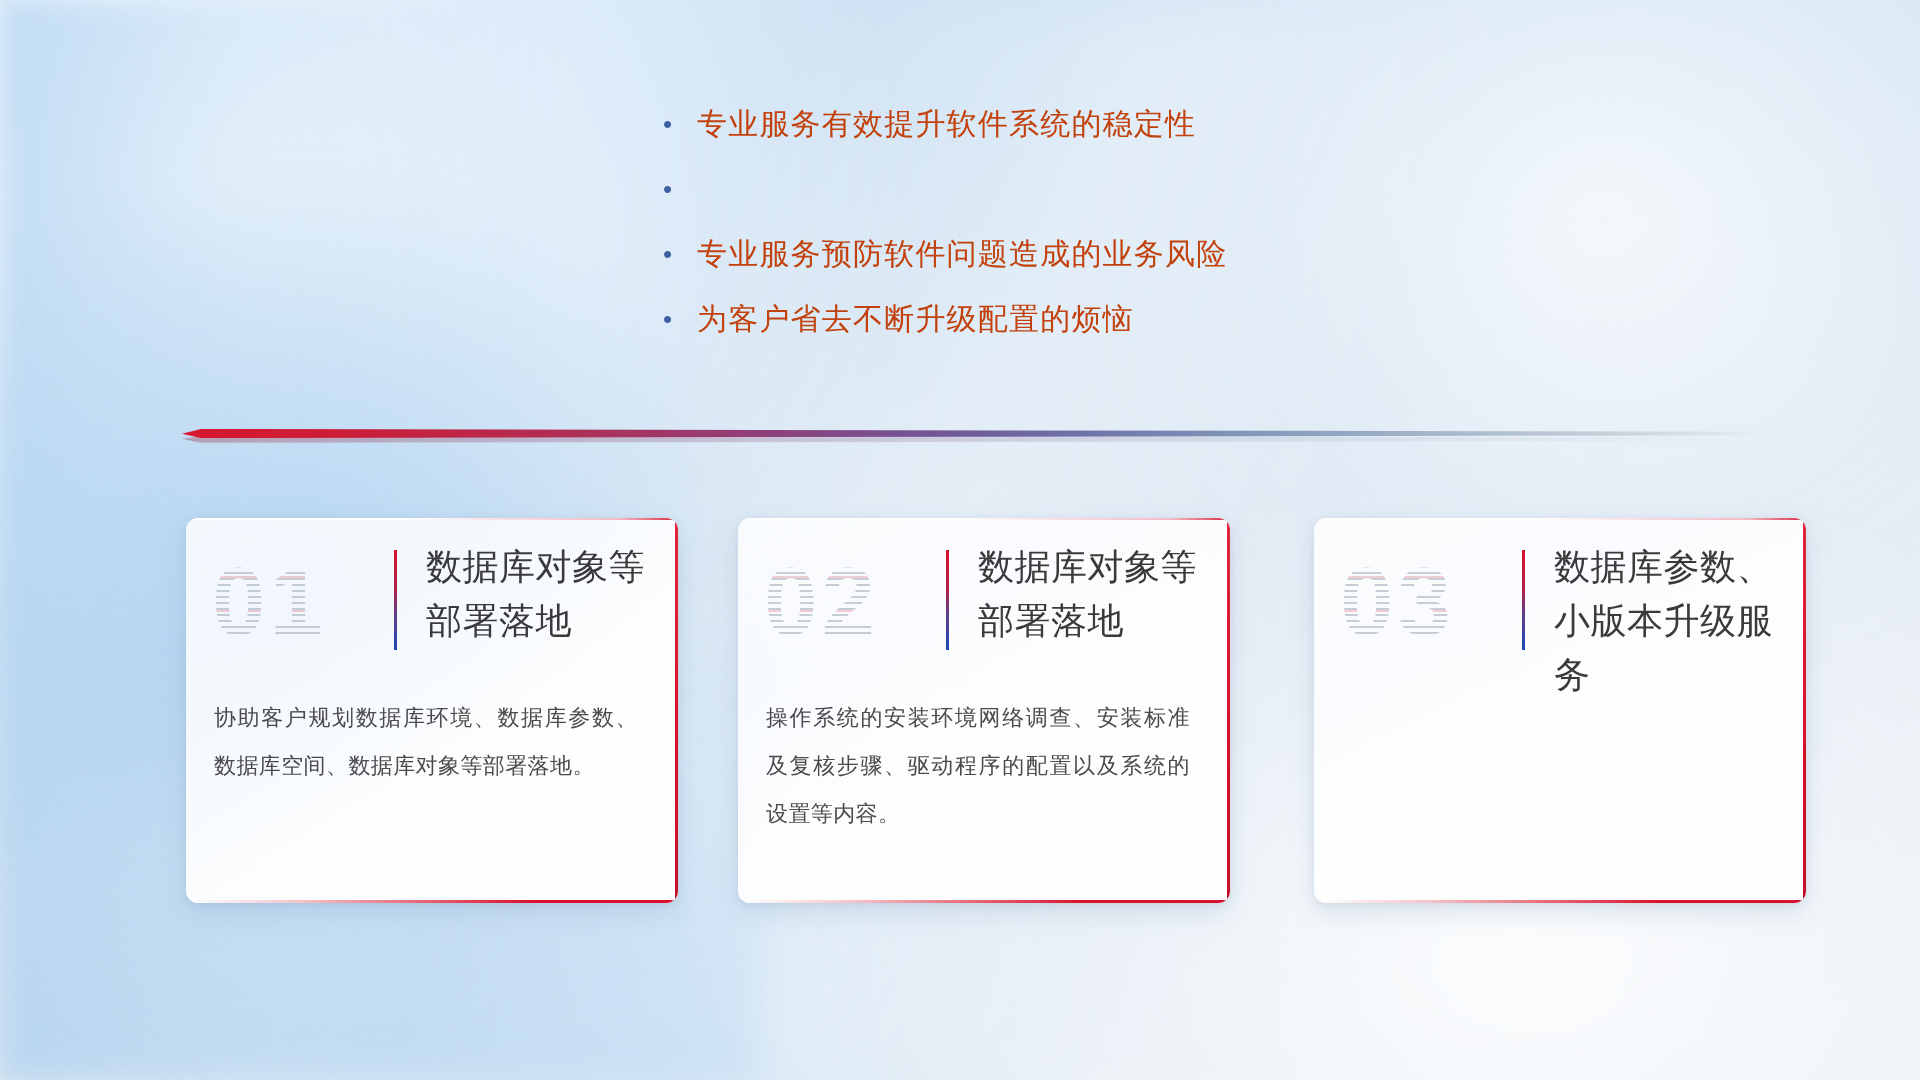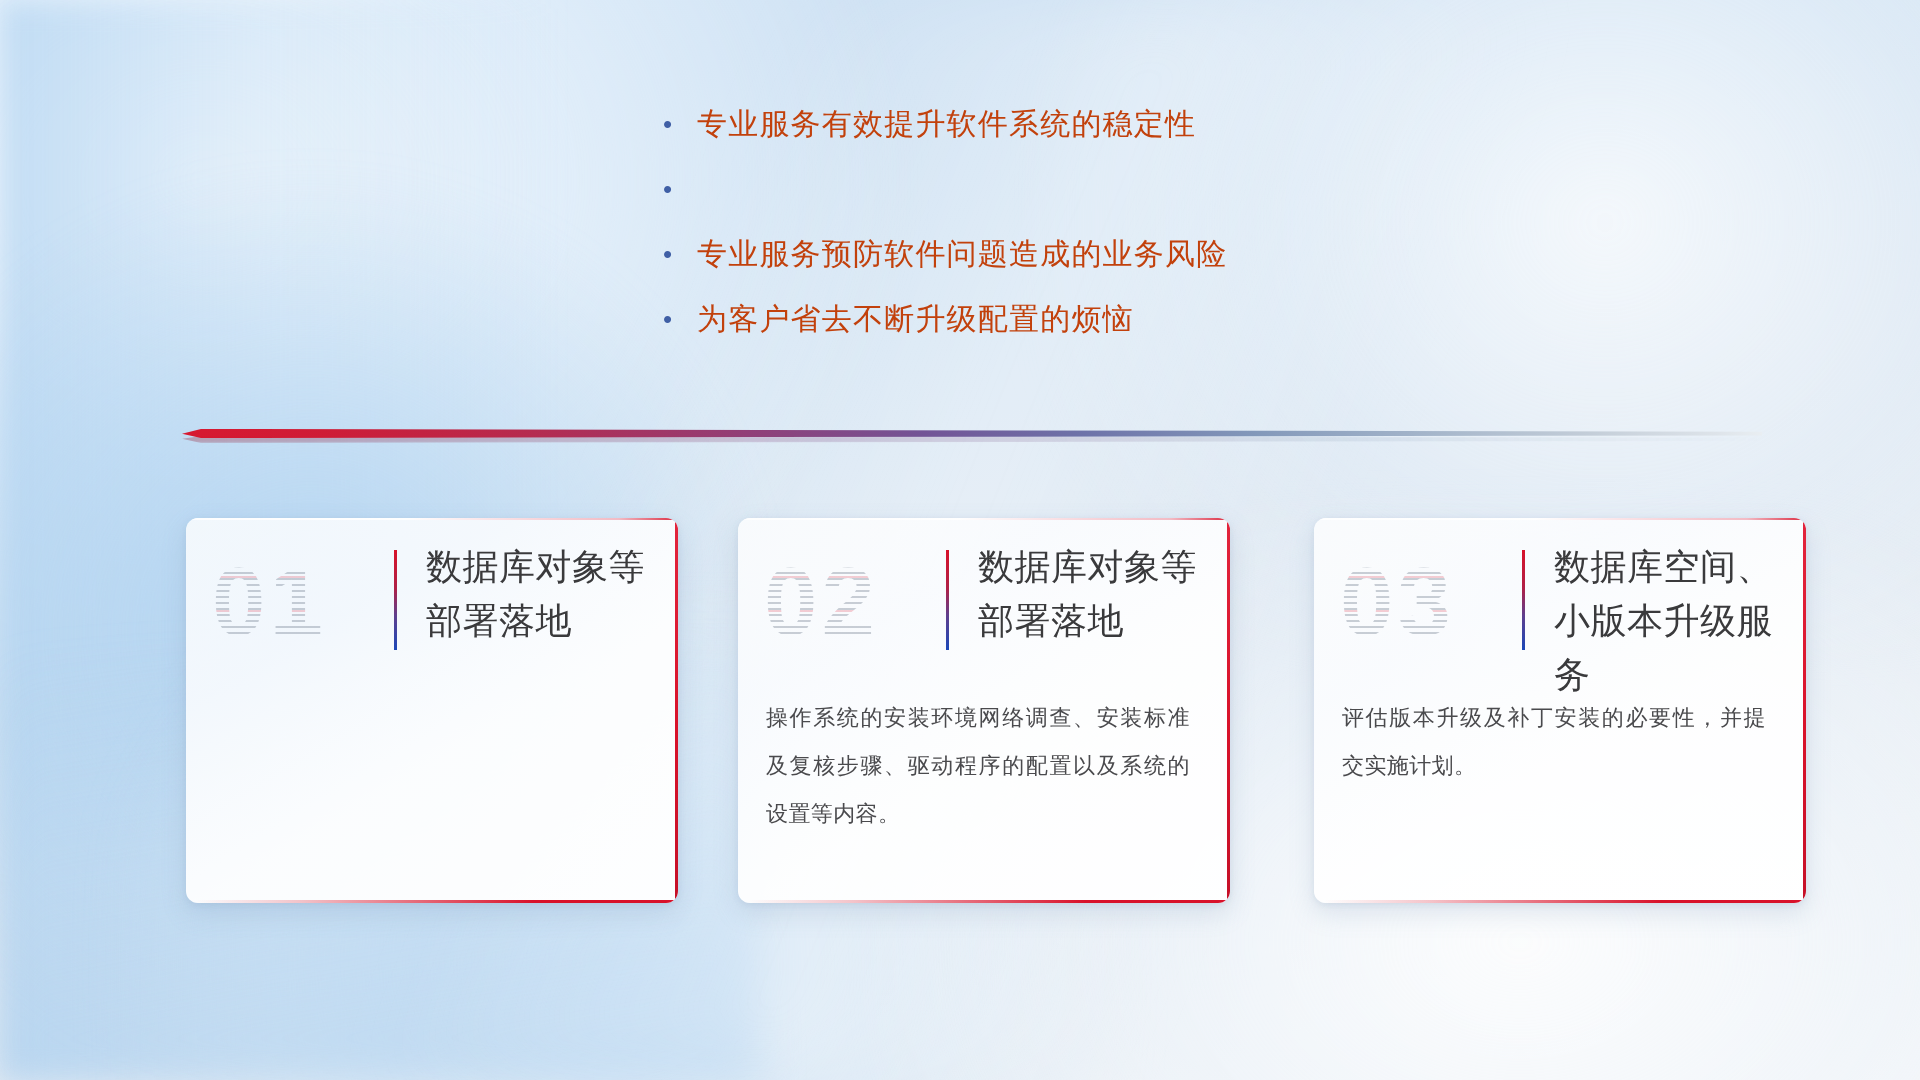--- a/index.html
+++ b/index.html
@@ -220,20 +220,21 @@
 
     <div class="card" id="card-1">
       <div class="card-topsheen"></div>
       <div class="card-bottomline"></div>
       <div class="card-head">
         <div class="num">01</div>
         <div class="num-stripe-accent">01</div>
         <div class="title-bar"></div>
         <div class="card-title">数据库对象等部署落地</div>
       </div>
+      <div class="card-body">协助客户规划数据库环境、数据库参数、数据库空间、数据库对象等部署落地。</div>
     </div>
 
     <div class="card" id="card-2">
       <div class="card-topsheen"></div>
       <div class="card-bottomline"></div>
       <div class="card-head">
         <div class="num">02</div>
         <div class="num-stripe-accent">02</div>
         <div class="title-bar"></div>
         <div class="card-title">数据库对象等部署落地</div>
@@ -241,19 +242,18 @@
       <div class="card-body">操作系统的安装环境网络调查、安装标准及复核步骤、驱动程序的配置以及系统的设置等内容。</div>
     </div>
 
     <div class="card" id="card-3">
       <div class="card-topsheen"></div>
       <div class="card-bottomline"></div>
       <div class="card-head">
         <div class="num">03</div>
         <div class="num-stripe-accent">03</div>
         <div class="title-bar"></div>
-        <div class="card-title">数据库空间、小版本升级服务</div>
+        <div class="card-title">数据库参数、小版本升级服务</div>
       </div>
-      <div class="card-body">评估版本升级及补丁安装的必要性，并提交实施计划。</div>
     </div>
 
   </div>
 </div>
 
 </body></html>

